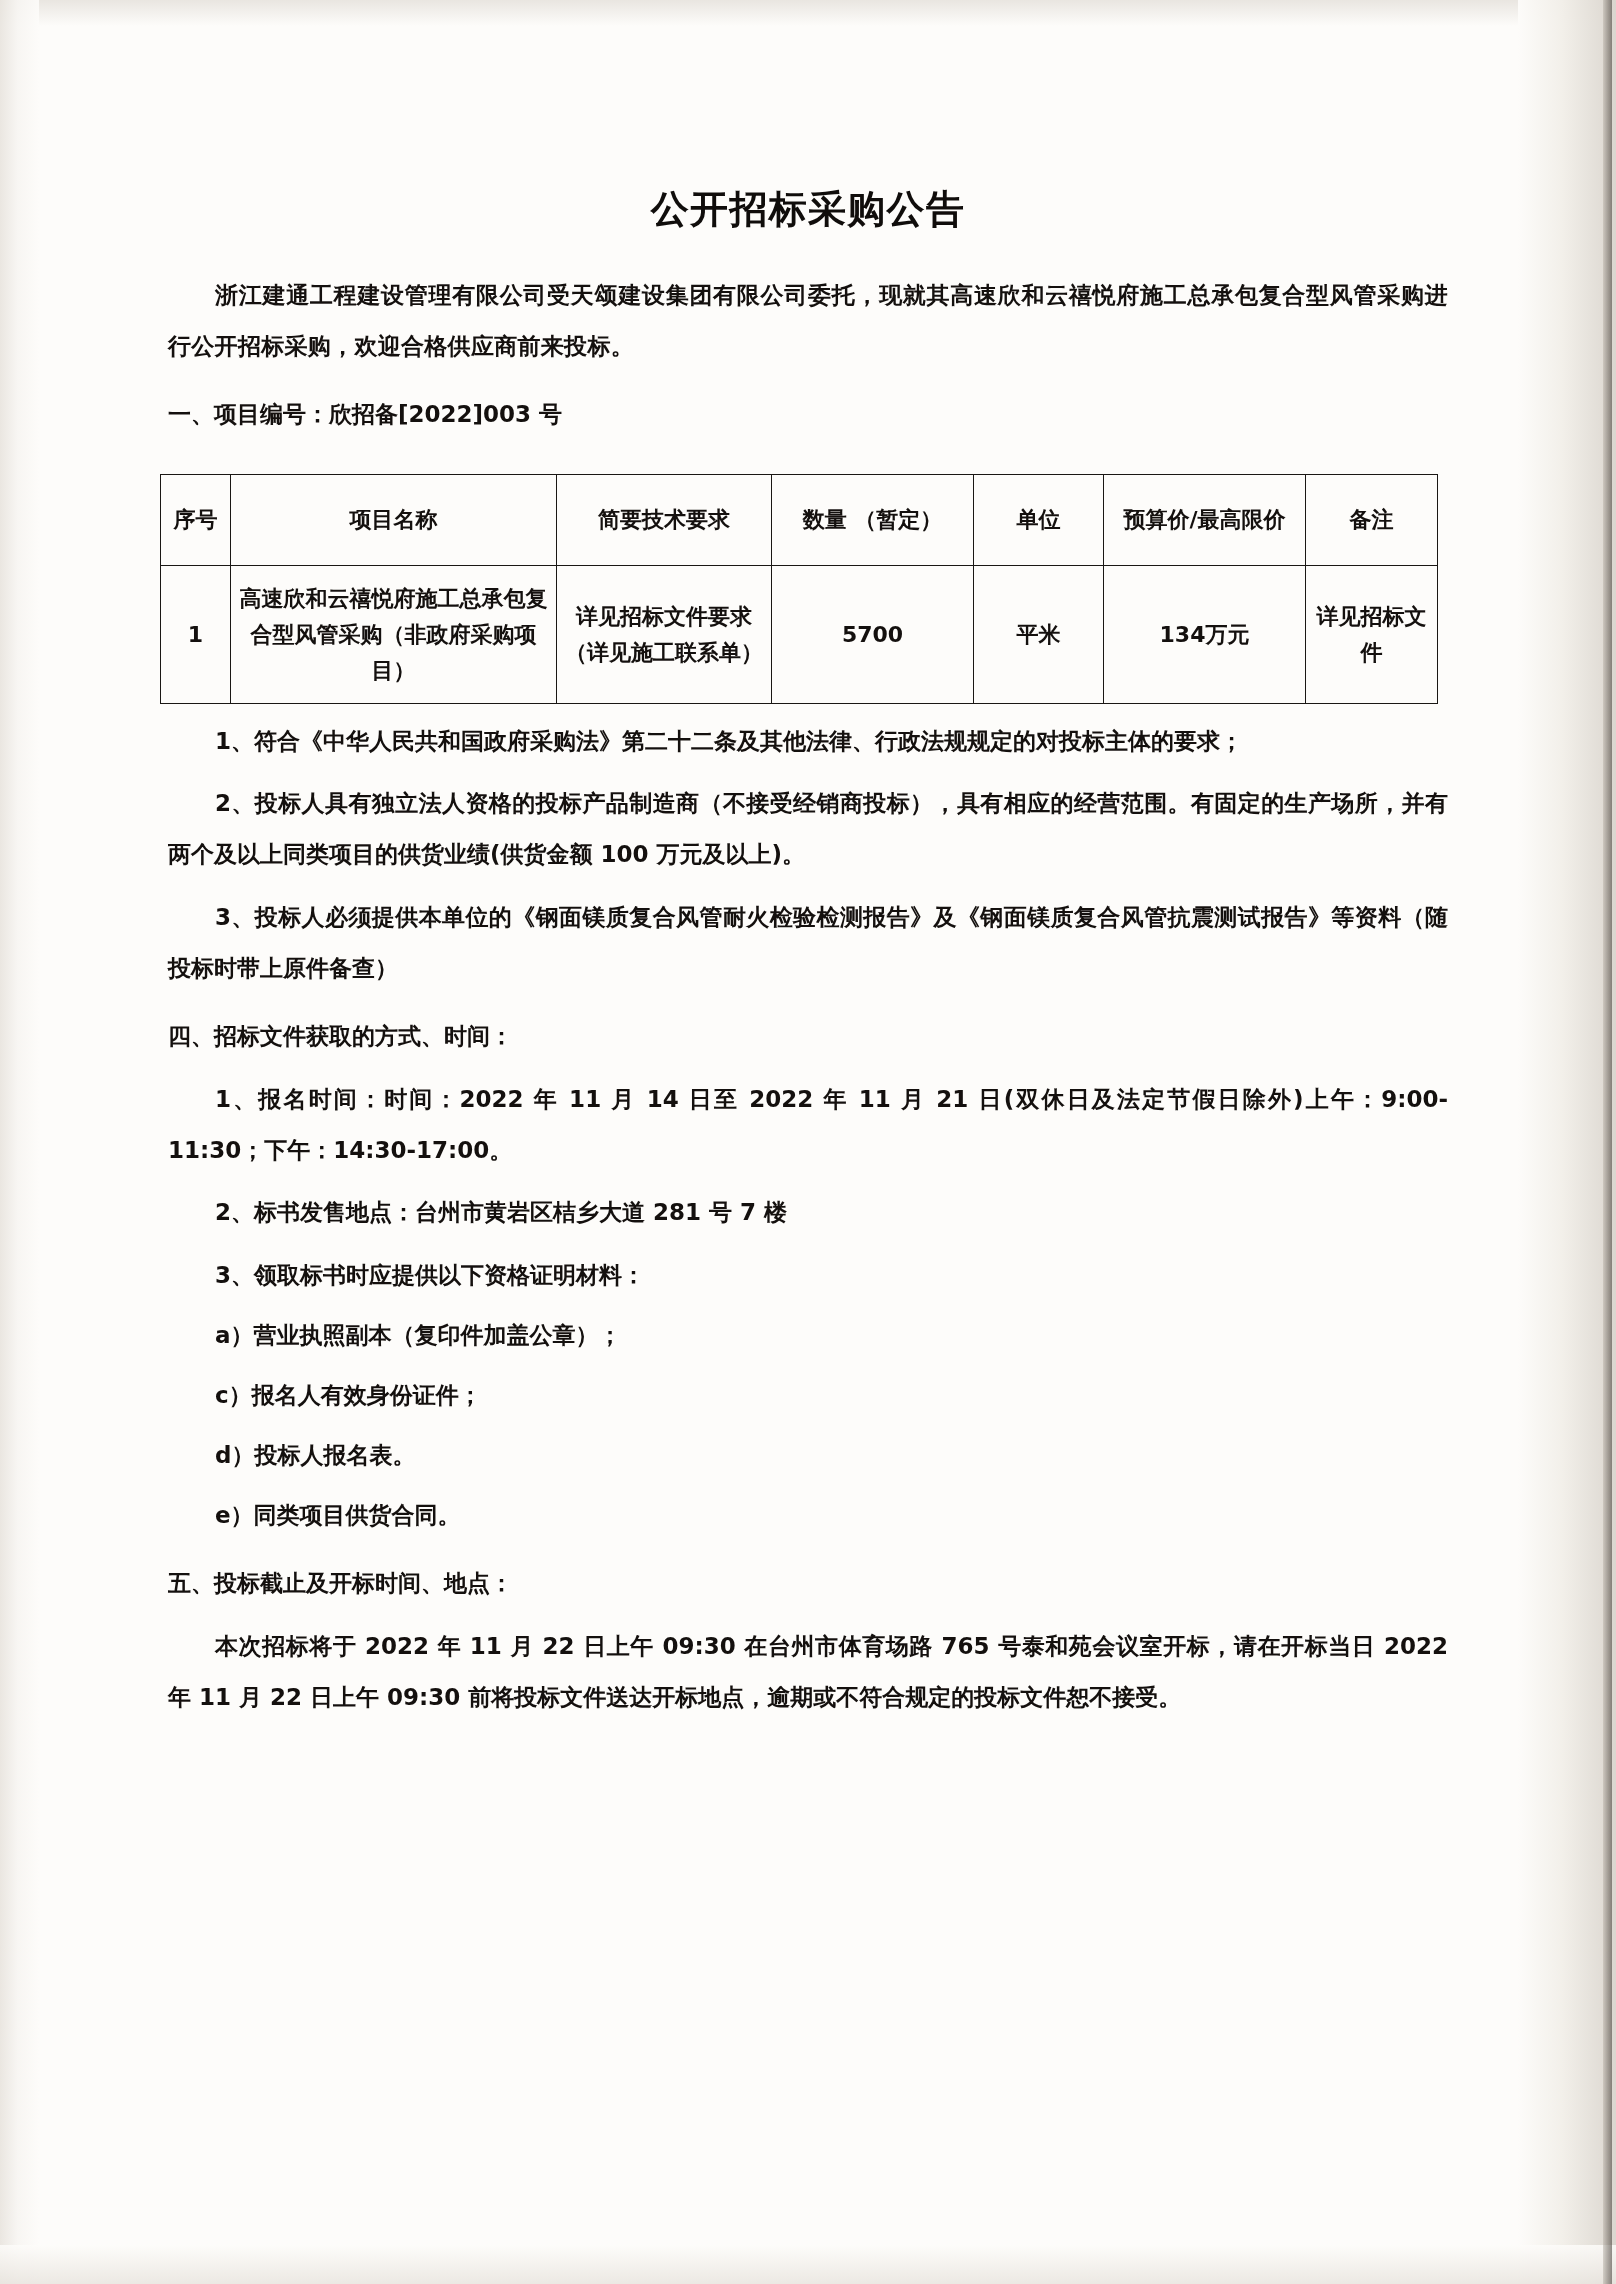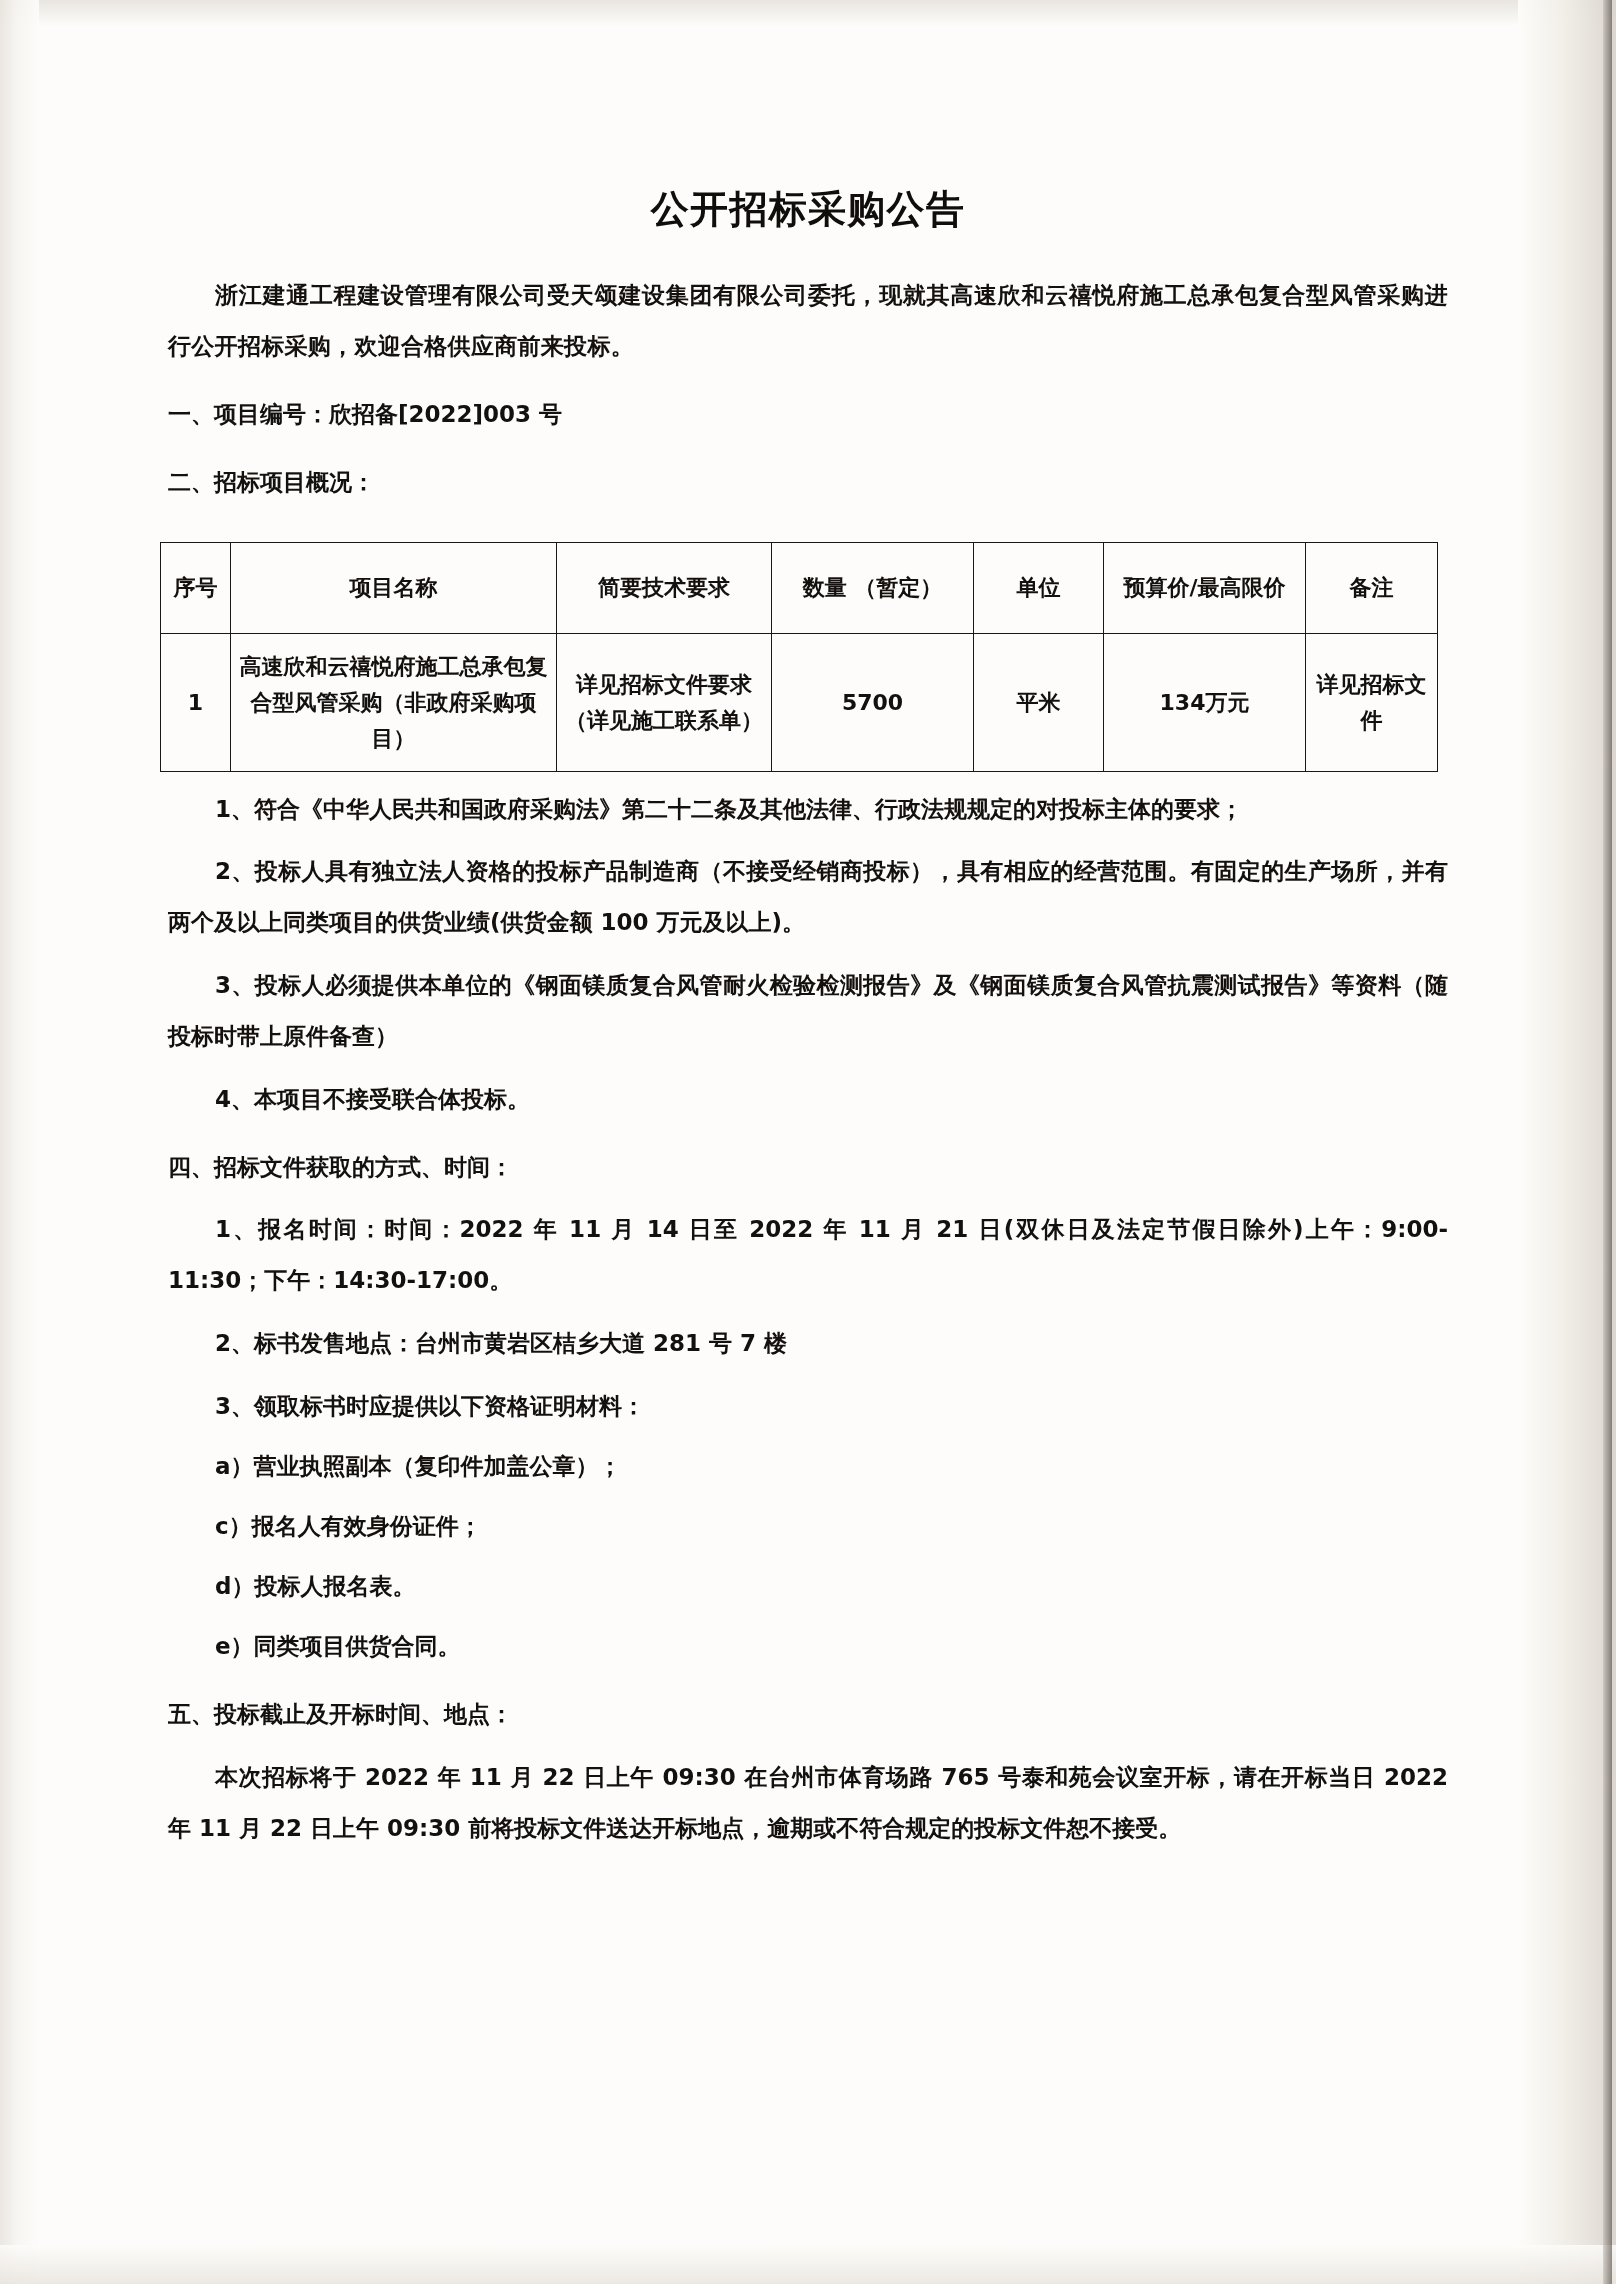--- a/index.html
+++ b/index.html
@@ -154,21 +154,20 @@
   <div class="binding"></div>
 
   <div class="content">
 
     <h1 class="doc-title">公开招标采购公告</h1>
 
     <p class="para intro">浙江建通工程建设管理有限公司受天颂建设集团有限公司委托，现就其高速欣和云禧悦府施工总承包复合型风管采购进行公开招标采购，欢迎合格供应商前来投标。</p>
 
     <p class="para section">一、项目编号：欣招备[2022]003 号</p>
 
-    <p class="para section">二、招标项目概况：</p>
 
     <table class="summary">
       <colgroup>
         <col class="col-no">
         <col class="col-name">
         <col class="col-tech">
         <col class="col-qty">
         <col class="col-unit">
         <col class="col-price">
         <col class="col-remark">
@@ -193,21 +192,20 @@
           <td>平米</td>
           <td>134万元</td>
           <td>详见招标文件</td>
         </tr>
       </tbody>
     </table>
 
     <p class="para indent1">1、符合《中华人民共和国政府采购法》第二十二条及其他法律、行政法规规定的对投标主体的要求；</p>
     <p class="para indent1">2、投标人具有独立法人资格的投标产品制造商（不接受经销商投标），具有相应的经营范围。有固定的生产场所，并有两个及以上同类项目的供货业绩(供货金额 100 万元及以上)。</p>
     <p class="para indent1">3、投标人必须提供本单位的《钢面镁质复合风管耐火检验检测报告》及《钢面镁质复合风管抗震测试报告》等资料（随投标时带上原件备查）</p>
-    <p class="para indent1">4、本项目不接受联合体投标。</p>
 
     <p class="para section">四、招标文件获取的方式、时间：</p>
     <p class="para indent1">1、报名时间：时间：2022 年 11 月 14  日至 2022 年 11 月 21 日(双休日及法定节假日除外)上午：9:00-11:30；下午：14:30-17:00。</p>
     <p class="para indent1">2、标书发售地点：台州市黄岩区桔乡大道 281 号 7 楼</p>
     <p class="para indent1">3、领取标书时应提供以下资格证明材料：</p>
 
     <p class="para letter">a）营业执照副本（复印件加盖公章）；</p>
     <p class="para letter">c）报名人有效身份证件；</p>
     <p class="para letter">d）投标人报名表。</p>
     <p class="para letter">e）同类项目供货合同。</p>

